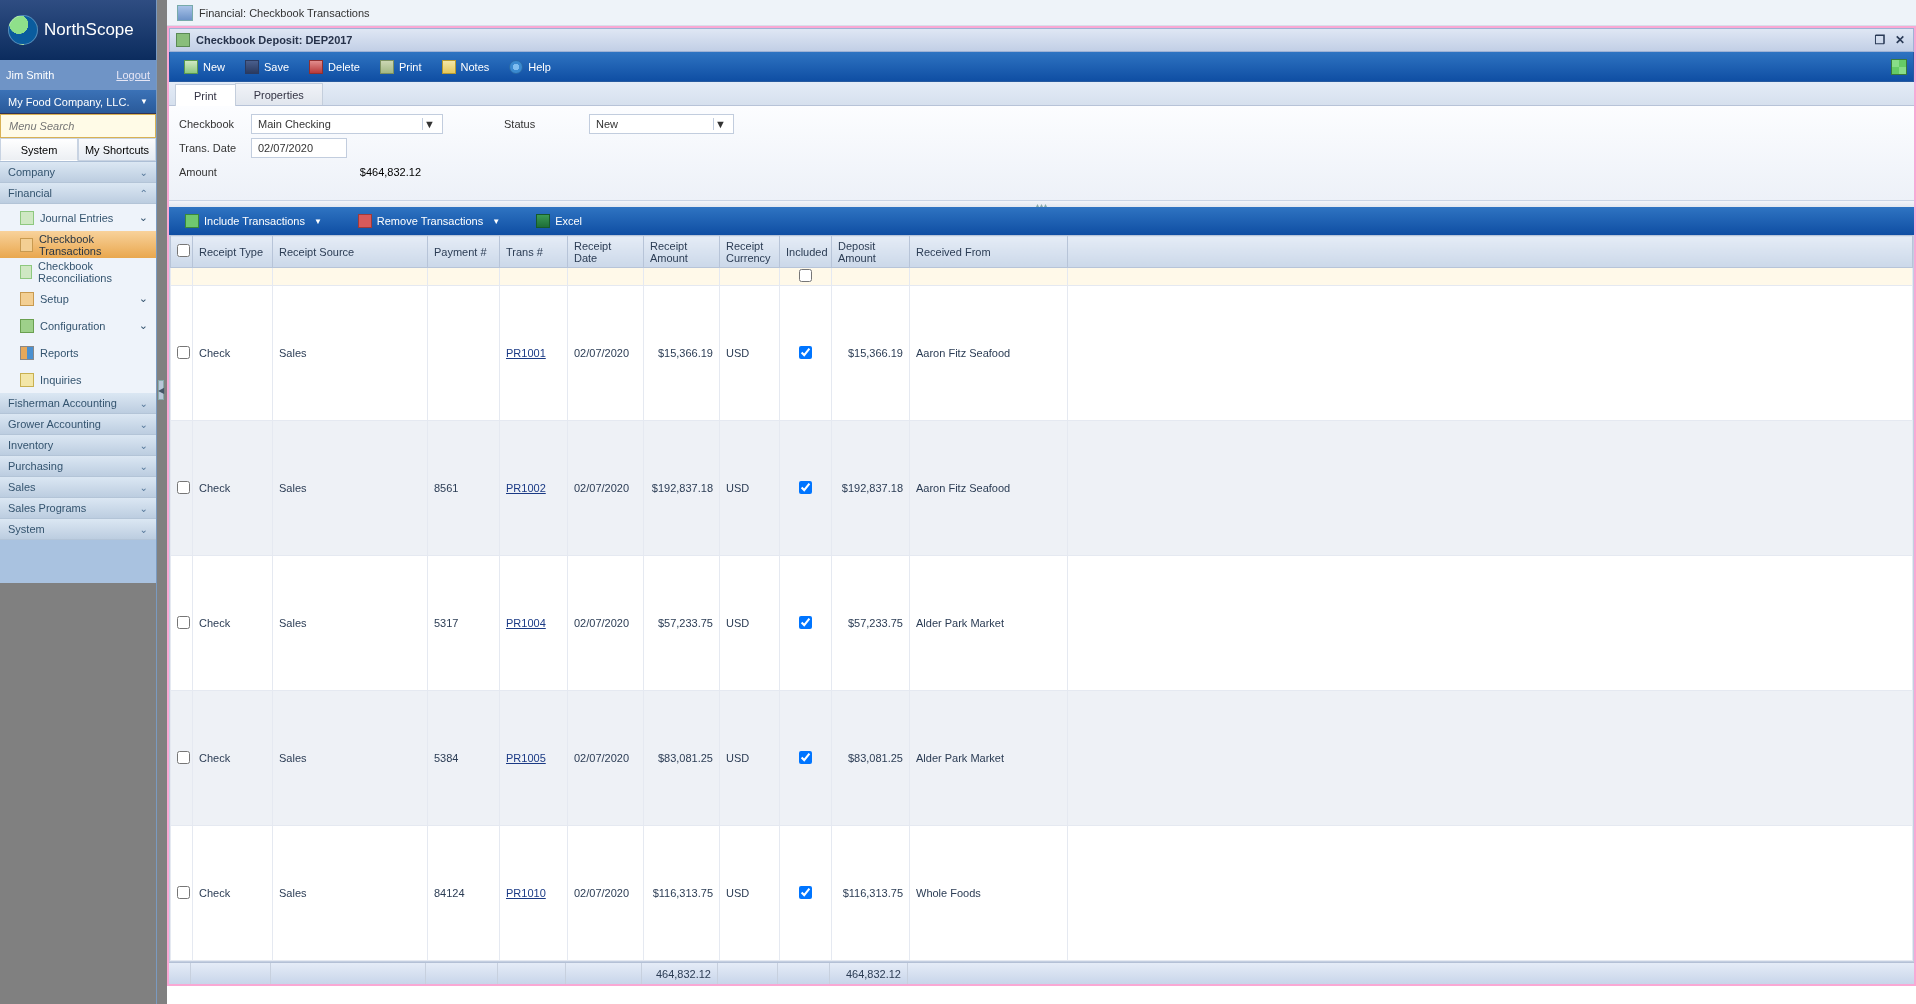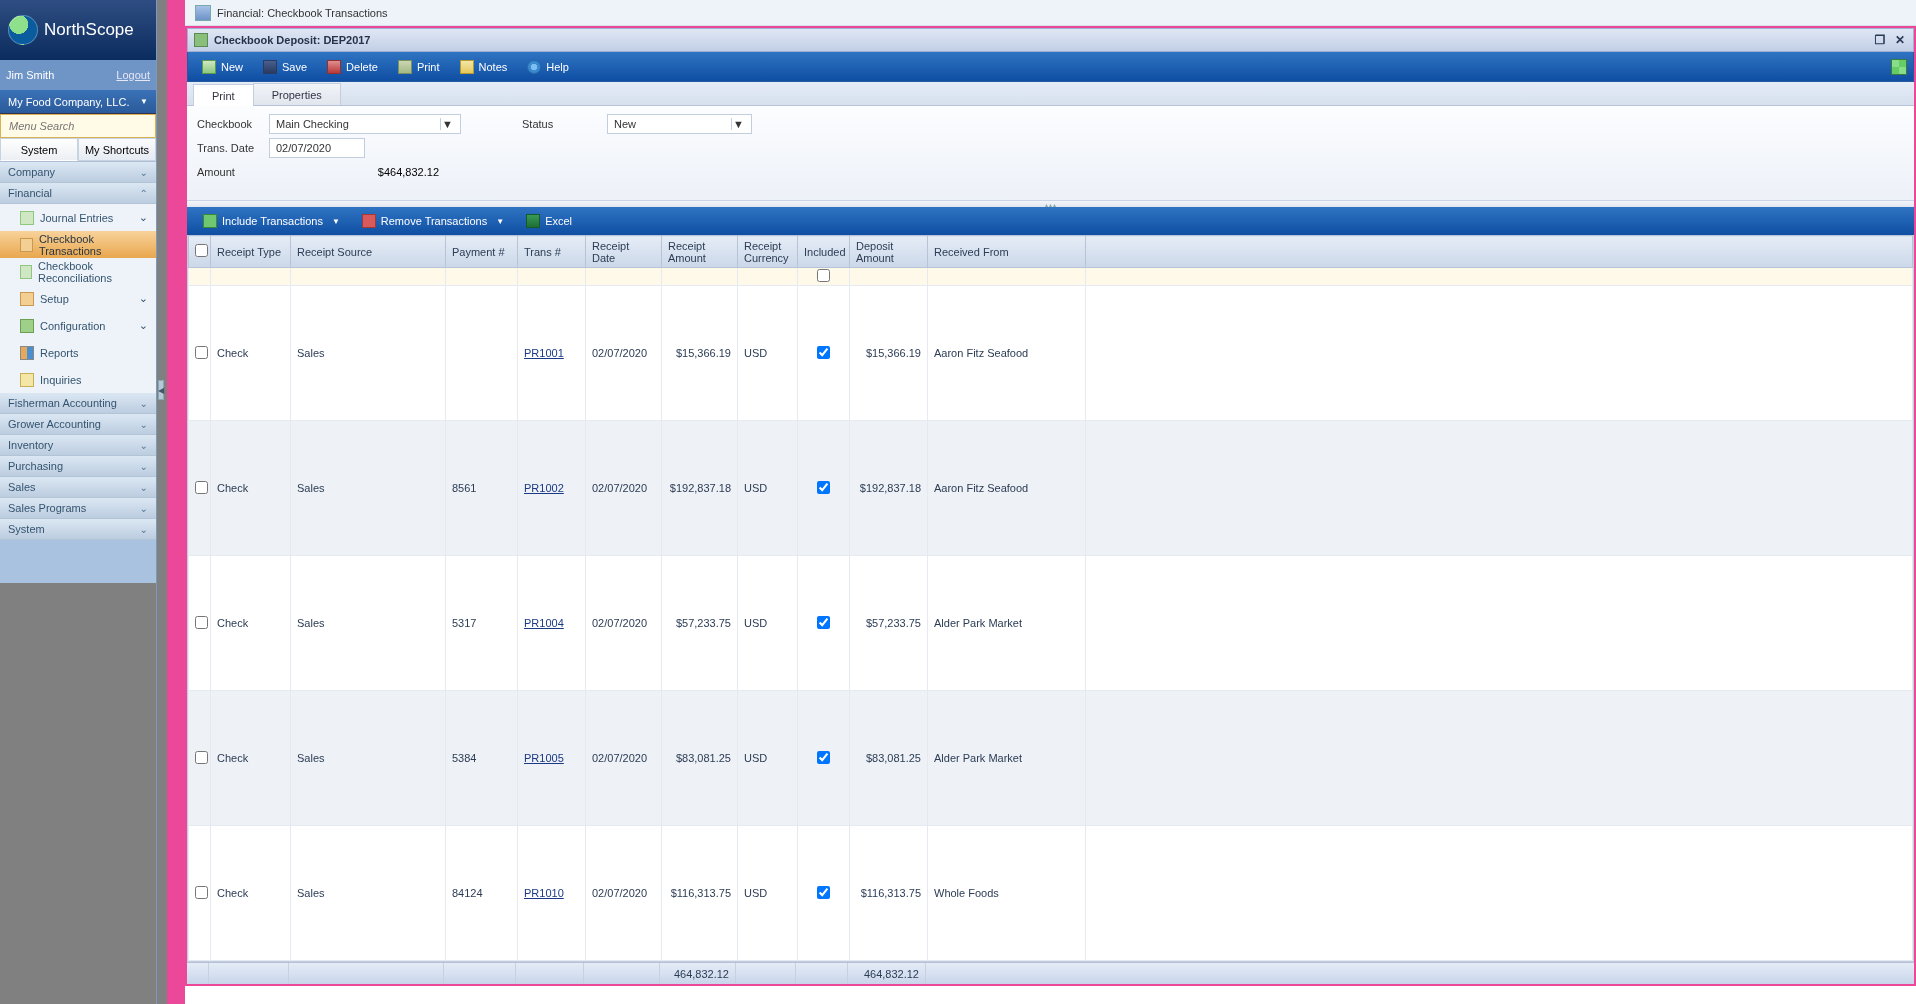--- a/index.html
+++ b/index.html
@@ -25,21 +25,21 @@
 .acc-item { height:27px; display:flex; align-items:center; padding-left:20px; color:#34546f; font-size:11px; cursor:pointer; justify-content:space-between; padding-right:8px;}
 .acc-item.selected { background:linear-gradient(#f8d29b,#e9a74e); color:#283644;}
 .acc-item .ic { width:14px; height:14px; margin-right:6px; display:inline-block;}
 .acc-item .left { display:flex; align-items:center;}
 
 .gray-fill { flex:1; background:#808080;}
 .splitter { width:10px; background:#808080; position:relative;}
 .splitter .grip { position:absolute; top:380px; left:1px; width:6px; height:20px; background:#b8c6d9; border:1px solid #8aa; display:flex; align-items:center; justify-content:center; color:#456; font-size:8px; cursor:pointer;}
 
 
-.main { flex:1; display:flex; flex-direction:column; background:#ec4899;padding-left:18px; }
+.main { flex:1; display:flex; flex-direction:column; background:#f9a8d4; }
 .titlebar { height:26px; background:#eef3f9; border-bottom:1px solid #d8deea; display:flex; align-items:center; padding:0 10px; color:#333; font-size:11px;}
 .titlebar .ticon { width:16px; height:16px; margin-right:6px; display:inline-block; background:linear-gradient(#a8c2e8,#6d93c8); border:1px solid #7aa;}
 .winbar-outer { margin:2px 2px 0 2px;}
 .winbar { height:24px; background:linear-gradient(#dfe7f4,#c2cfe6); border:1px solid #9fb2d5; display:flex; align-items:center; justify-content:space-between; padding:0 6px; color:#26324a; font-weight:bold; font-size:11px;}
 .winbar-left { display:flex; align-items:center;}
 .winbar .wicon { width:14px; height:14px; margin-right:6px; background:#89be7b; border:1px solid #5a8a55;}
 .winctl { display:flex; gap:6px;}
 .winctl span { width:14px; height:14px; display:flex; align-items:center; justify-content:center; color:#2a3a56; cursor:pointer; font-size:12px;}
 
 .toolbar { height:30px; background:linear-gradient(#2f74c2,#0f4ea3); display:flex; align-items:center; padding:0 6px; color:#fff; font-size:11px; justify-content:space-between; border:1px solid #265aa0; border-top:0; margin:0 2px;}
@@ -57,21 +57,21 @@
 .formrow label { width:72px; color:#333;}
 .formrow input,.formrow .val,.combo { height:20px; border:1px solid #c2cdde; background:#fff; padding:0 6px; font-size:11px; color:#333;}
 .combo { display:flex; align-items:center; justify-content:space-between;}
 .combo .dd { width:14px; text-align:center; border-left:1px solid #c2cdde; cursor:pointer; color:#333;}
 .col-a { width:325px;}
 .col-b { width:310px;}
 .col-c { width:320px;}
 
 .split-handle { height:6px; background:linear-gradient(#f3f5fa,#e2e7f0); text-align:center; color:#8aa; font-size:8px; margin:0 2px;}
 
-.gridtoolbar { height:28px; background:linear-gradient(#2f74c2,#0f4ea3); display:flex; align-items:center; padding:0 8px; color:#fff; gap:6px; margin:0 2px;}
+.gridtoolbar { height:28px; background:linear-gradient(#2f74c2,#0f4ea3); display:flex; align-items:center; padding:0 8px; color:#fff; gap:20px; margin:0 2px;}
 .gt-btn { display:flex; align-items:center; height:22px; padding:0 8px; cursor:pointer; border-radius:2px; gap:5px;}
 .gt-btn .dd { font-size:8px; margin-left:4px;}
 
 .grid-wrap { flex:1; margin:0 2px; border:1px solid #c3cee0; border-top:0; display:flex; flex-direction:row; overflow:hidden; background:#fff;}
 table.grid { border-collapse:collapse; width:100%; table-layout:fixed;}
 table.grid th { background:linear-gradient(#e5ecf6,#cbd8e9); border:1px solid #b7c4d8; font-weight:normal; color:#2b3c54; font-size:11px; height:32px; padding:0 6px; text-align:left;}
 table.grid td { border:1px solid #e5e9f1; height:19px; padding:0 6px; color:#2b3c54; white-space:nowrap; overflow:hidden;}
 table.grid tr.filterrow td { background:#fff9e9; height:18px;}
 table.grid tr.alt td { background:#eef1f6;}
 .num { text-align:right;}

